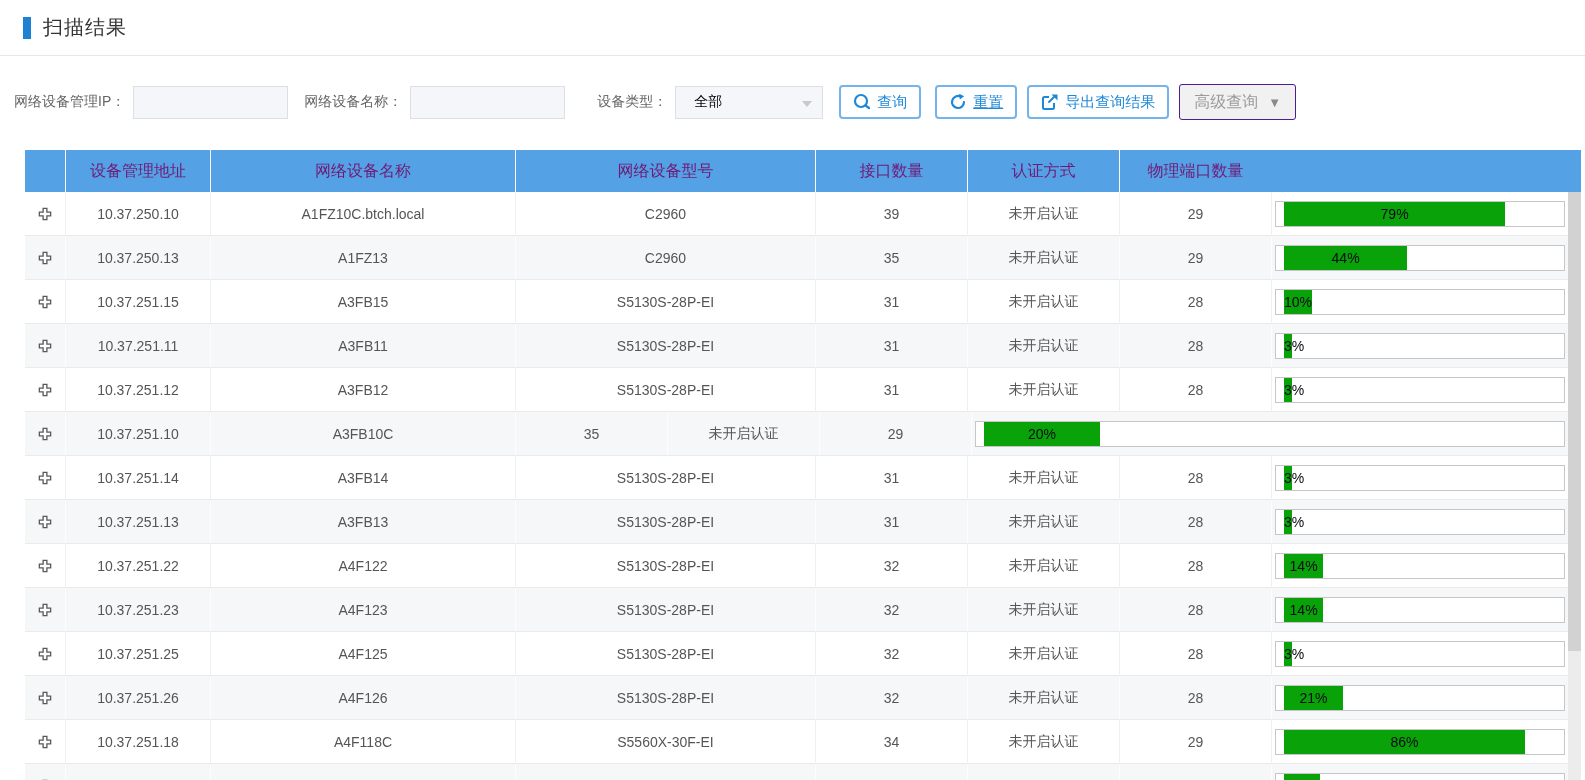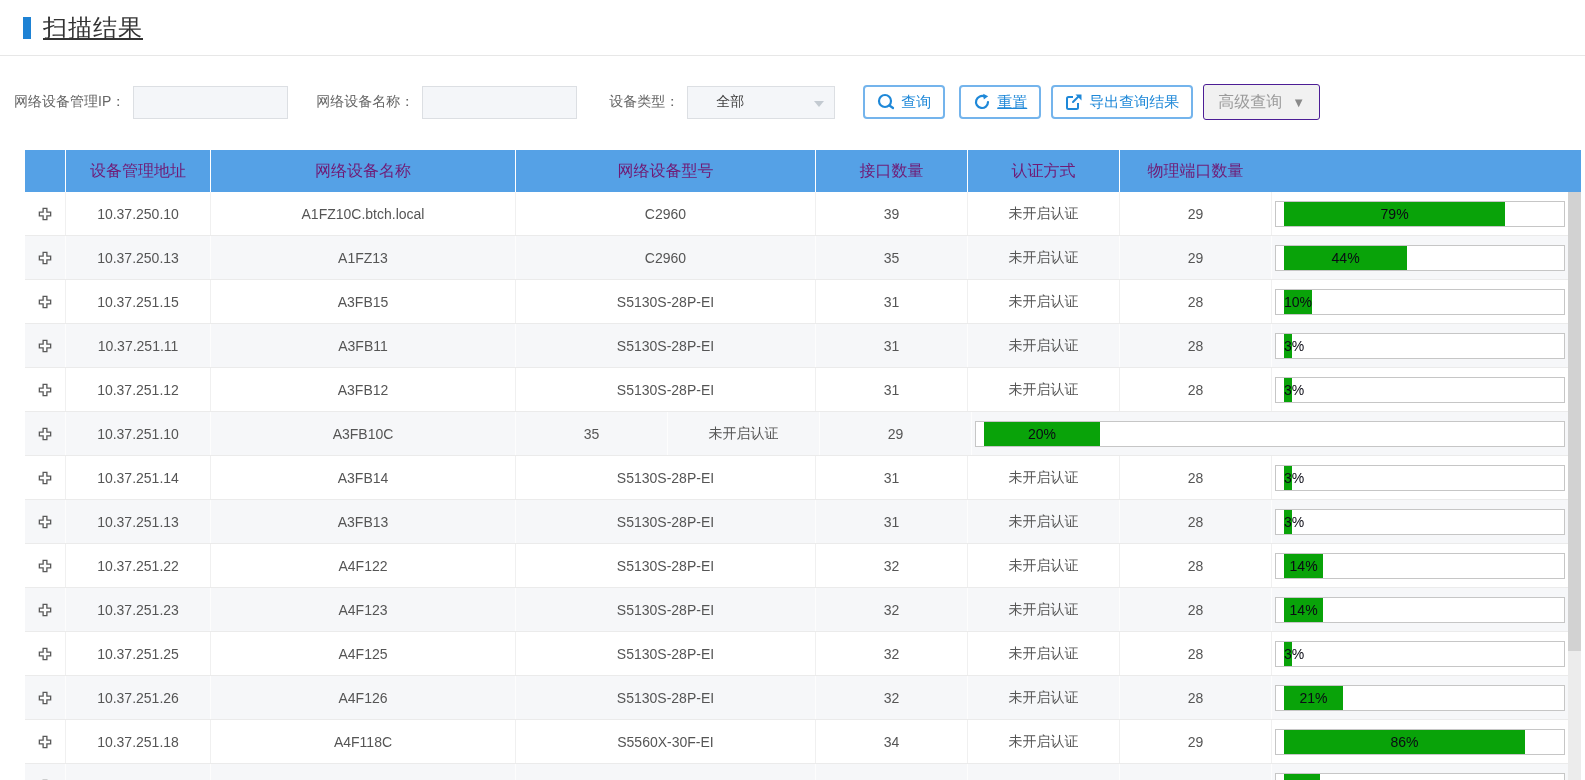--- a/index.html
+++ b/index.html
@@ -3,34 +3,34 @@
 <meta charset="utf-8">
 <style>
   * { margin:0; padding:0; box-sizing:border-box; }
   html,body { width:1585px; height:780px; overflow:hidden; background:#fff;
               font-family:"Liberation Sans","DejaVu Sans",sans-serif; }
 
   
   .page-header { height:56px; display:flex; align-items:center; padding-left:23px;
                  border-bottom:1px solid #e7e7e7; }
   .accent-bar { width:8px; height:22px; background:#1e82d4; }
-  .page-title { margin-left:12px; font-size:24px; color:#333; letter-spacing:1px;text-decoration:underline; }
+  .page-title { margin-left:12px; font-size:20px; color:#333; letter-spacing:1px; }
 
   
   .filter-bar { height:92px; display:flex; align-items:center; padding-left:14px; }
   .f-label { font-size:14px; color:#666; white-space:nowrap; }
   .f-input { width:155px; height:33px; background:#f4f6f9; border:1px solid #dcdfe3;
              margin-left:8px; font-size:14px; color:#333; padding:0 8px; outline:none; }
   .f-select { position:relative; width:148px; height:33px; background:#f4f6f9;
               border:1px solid #dcdfe3; margin-left:8px; display:flex; align-items:center;
-              padding:0 28px; font-size:14px; color:#404040; cursor:pointer; }
+              padding:0 18px; font-size:14px; color:#000000; cursor:pointer; }
   .sel-caret { position:absolute; right:10px; top:14px; width:0; height:0;
                border-left:5px solid transparent; border-right:5px solid transparent;
                border-top:6px solid #c3cad1; }
-  .gap-lg { margin-left:28px; } .gap-xl { margin-left:32px; }
+  .gap-lg { margin-left:16px; } .gap-xl { margin-left:32px; }
   .btn-blue { height:34px; display:flex; align-items:center; background:#fff;
               border:2px solid #74b4ec; border-radius:4px; padding:0 12px;
               font-size:15px; color:#1e88d8; cursor:pointer; white-space:nowrap; }
   .btn-blue svg { margin-right:6px; }
   .btn-gray { height:36px; display:flex; align-items:center; background:#f1f1f1;
               border:1px solid #4c1d95; border-radius:3px; padding:4px 14px;
               font-size:16px; color:#9b9b9b; cursor:pointer; margin-left:10px; }
   .btn-gray .caret { margin-left:10px; font-size:13px; color:#8a8a8a; }
   .ml10 { margin-left:10px; } .ml14 { margin-left:14px;text-decoration:underline; }
 

